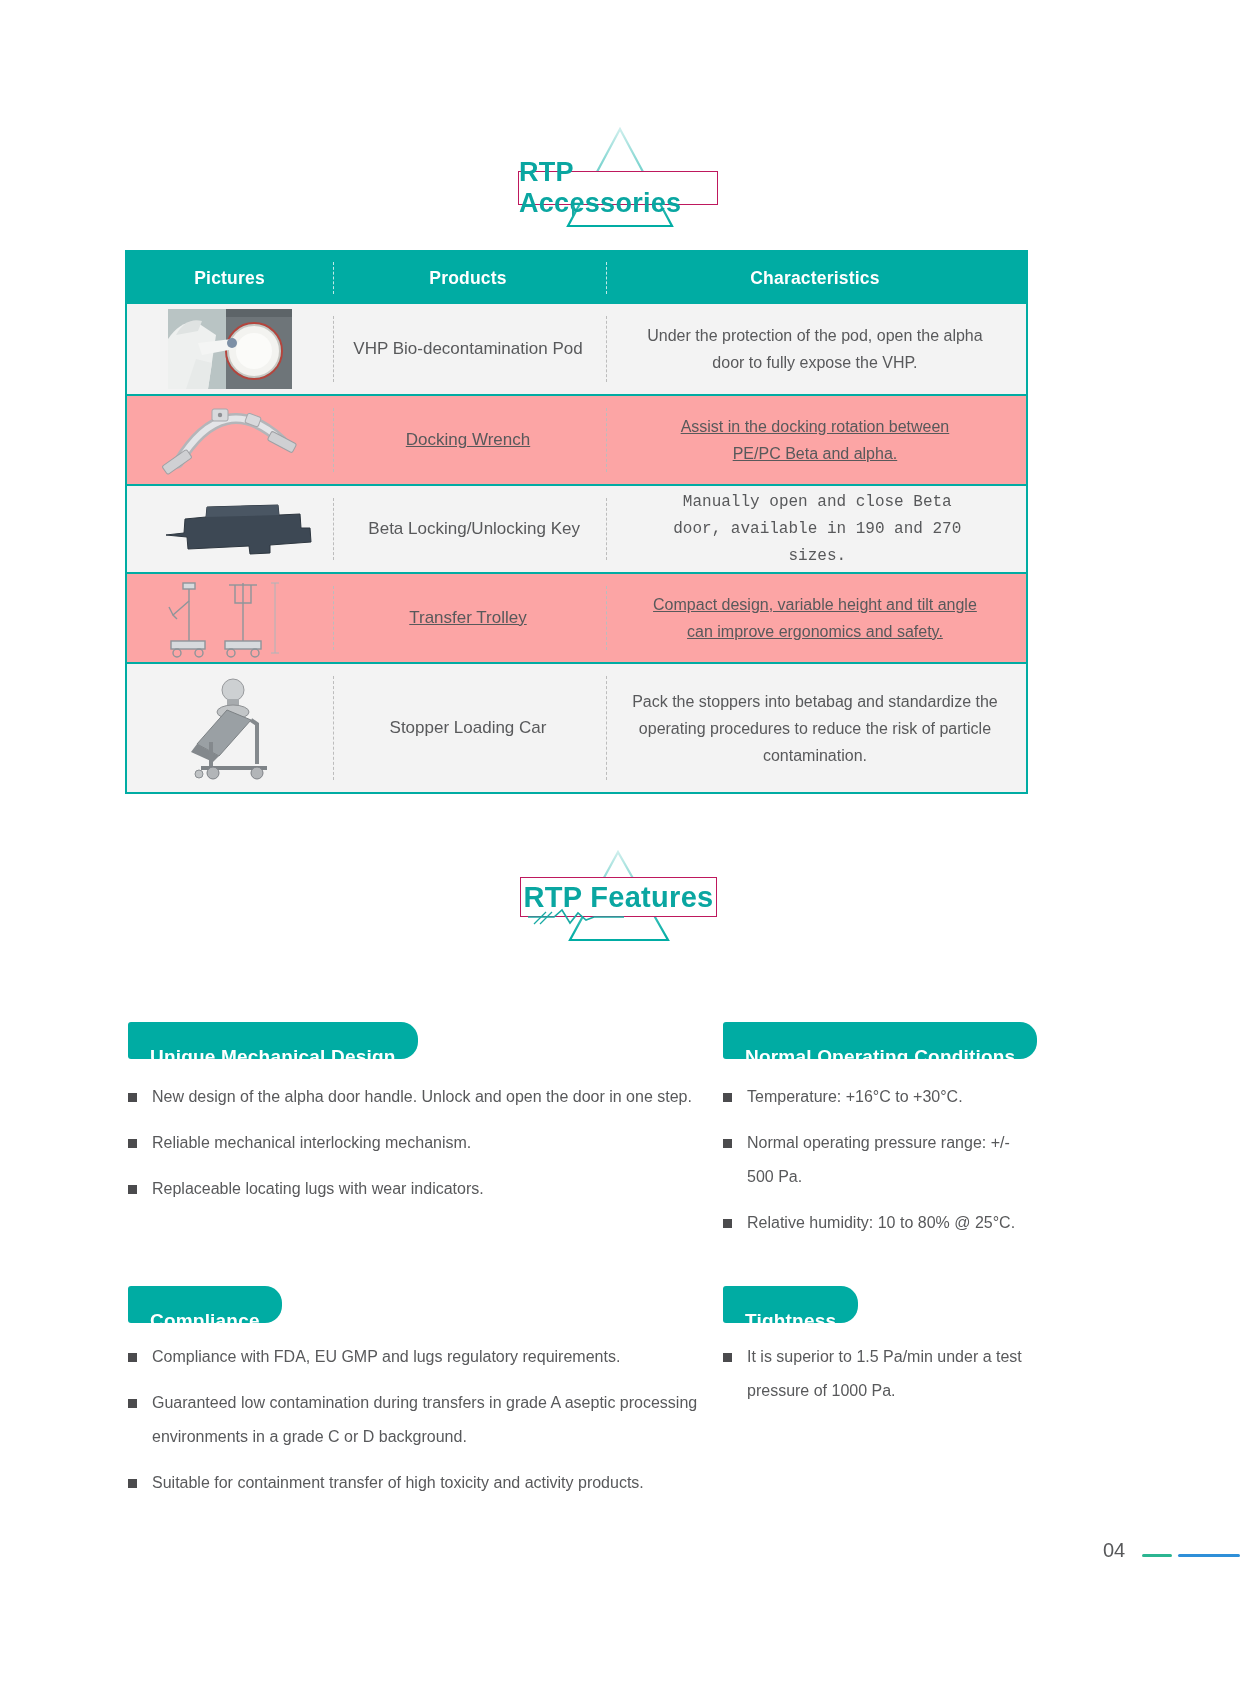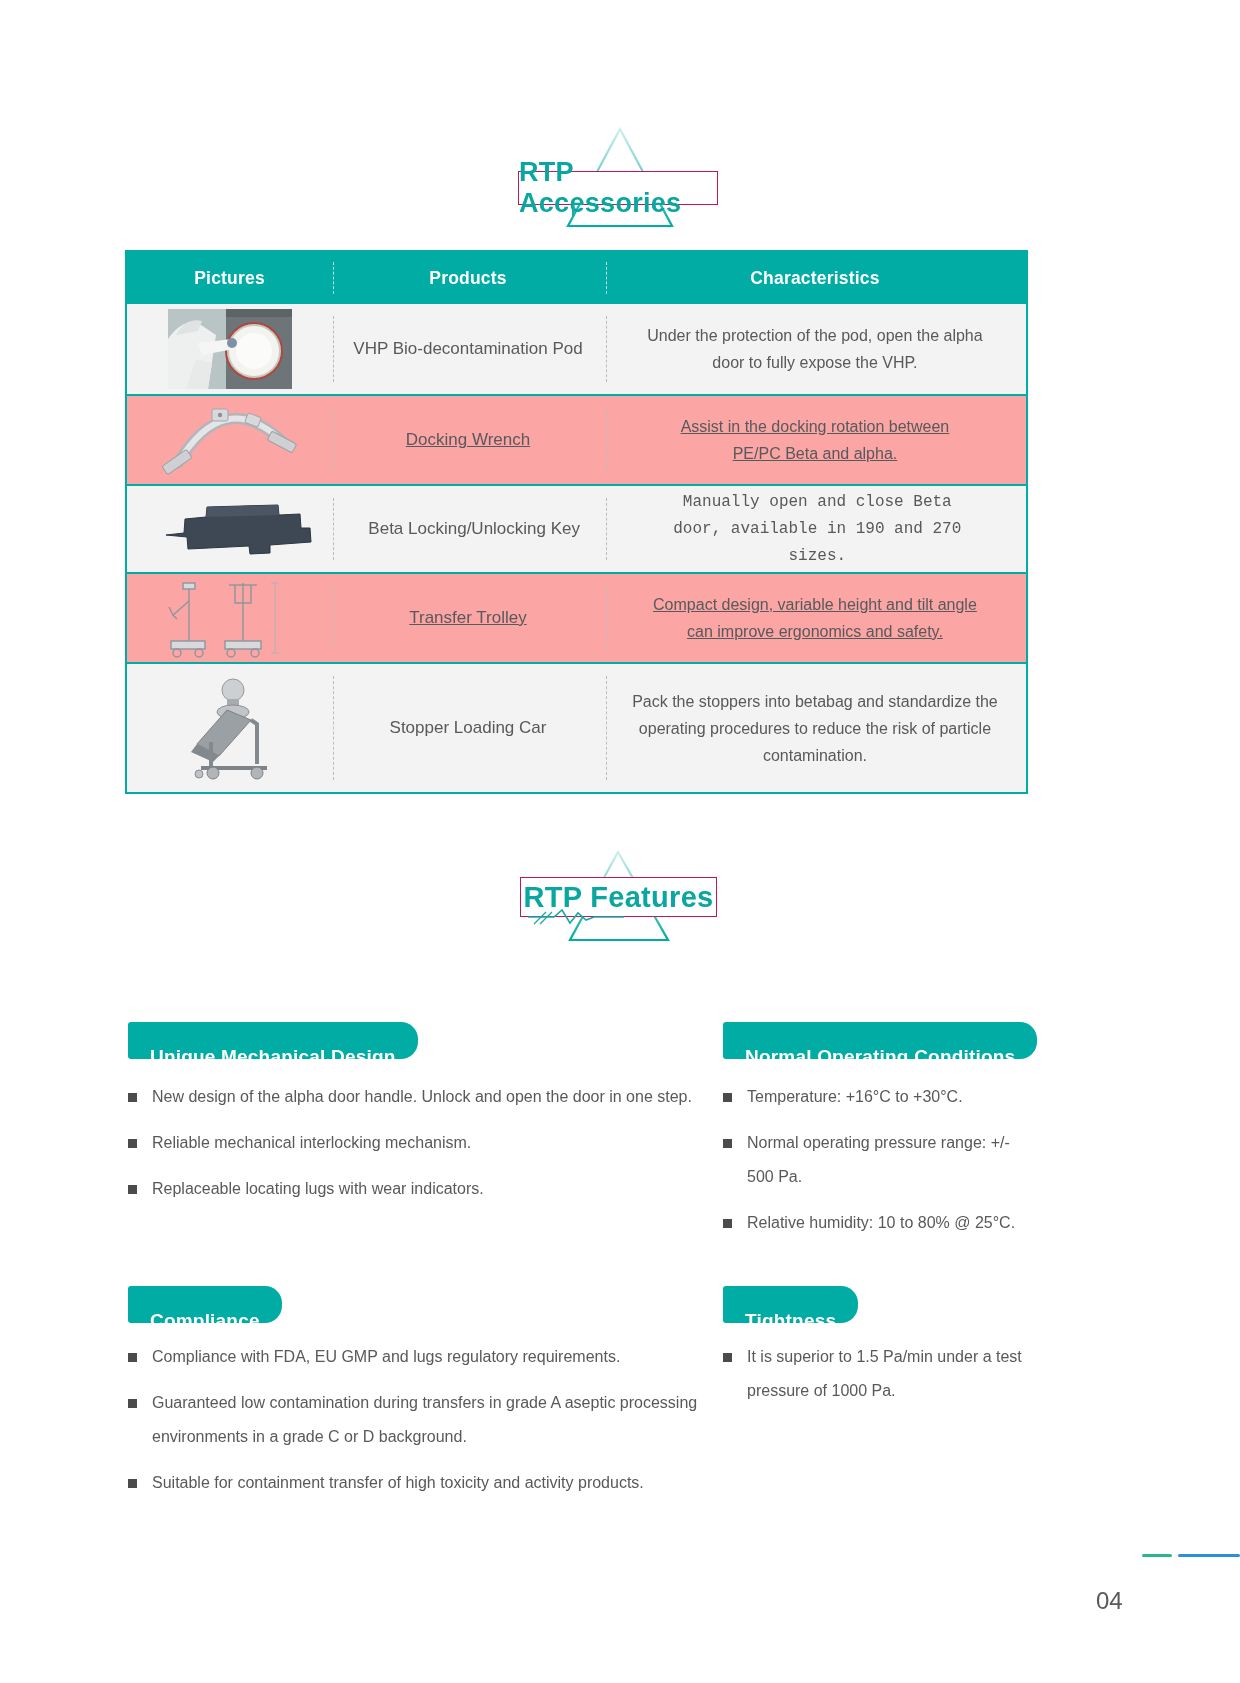--- a/index.html
+++ b/index.html
@@ -54,22 +54,22 @@
   }
   .blist{position:absolute;list-style:none;}
   .blist li{display:flex;gap:15px;margin-bottom:12px;align-items:flex-start;}
   .sq{flex:0 0 auto;width:9px;height:9px;background:#4b4b4d;margin-top:13px;}
   .btext{font-size:16px;line-height:34px;color:var(--body_text);}
   .nw{white-space:nowrap;}
   .mw550{max-width:550px;} .mw560{max-width:560px;}
   .mw270{max-width:270px;} .mw295{max-width:295px;}
 
   
-  .page-num{position:absolute;left:1096px;top:1539px;width:36px;text-align:left;
-    font-size:24px;color:var(--body_text);margin-top:48px;}
+  .page-num{position:absolute;left:1096px;top:1539px;width:36px;text-align:center;
+    font-size:20px;color:var(--body_text);}
   .fline{position:absolute;top:1554px;height:3px;border-radius:2px;}
   .fline.green{left:1142px;width:30px;background:var(--footer_green);}
   .fline.blue{left:1178px;width:62px;background:var(--footer_blue);}
 
   
   .pic{display:block;}
 </style>
 </head>
 <body>
 

